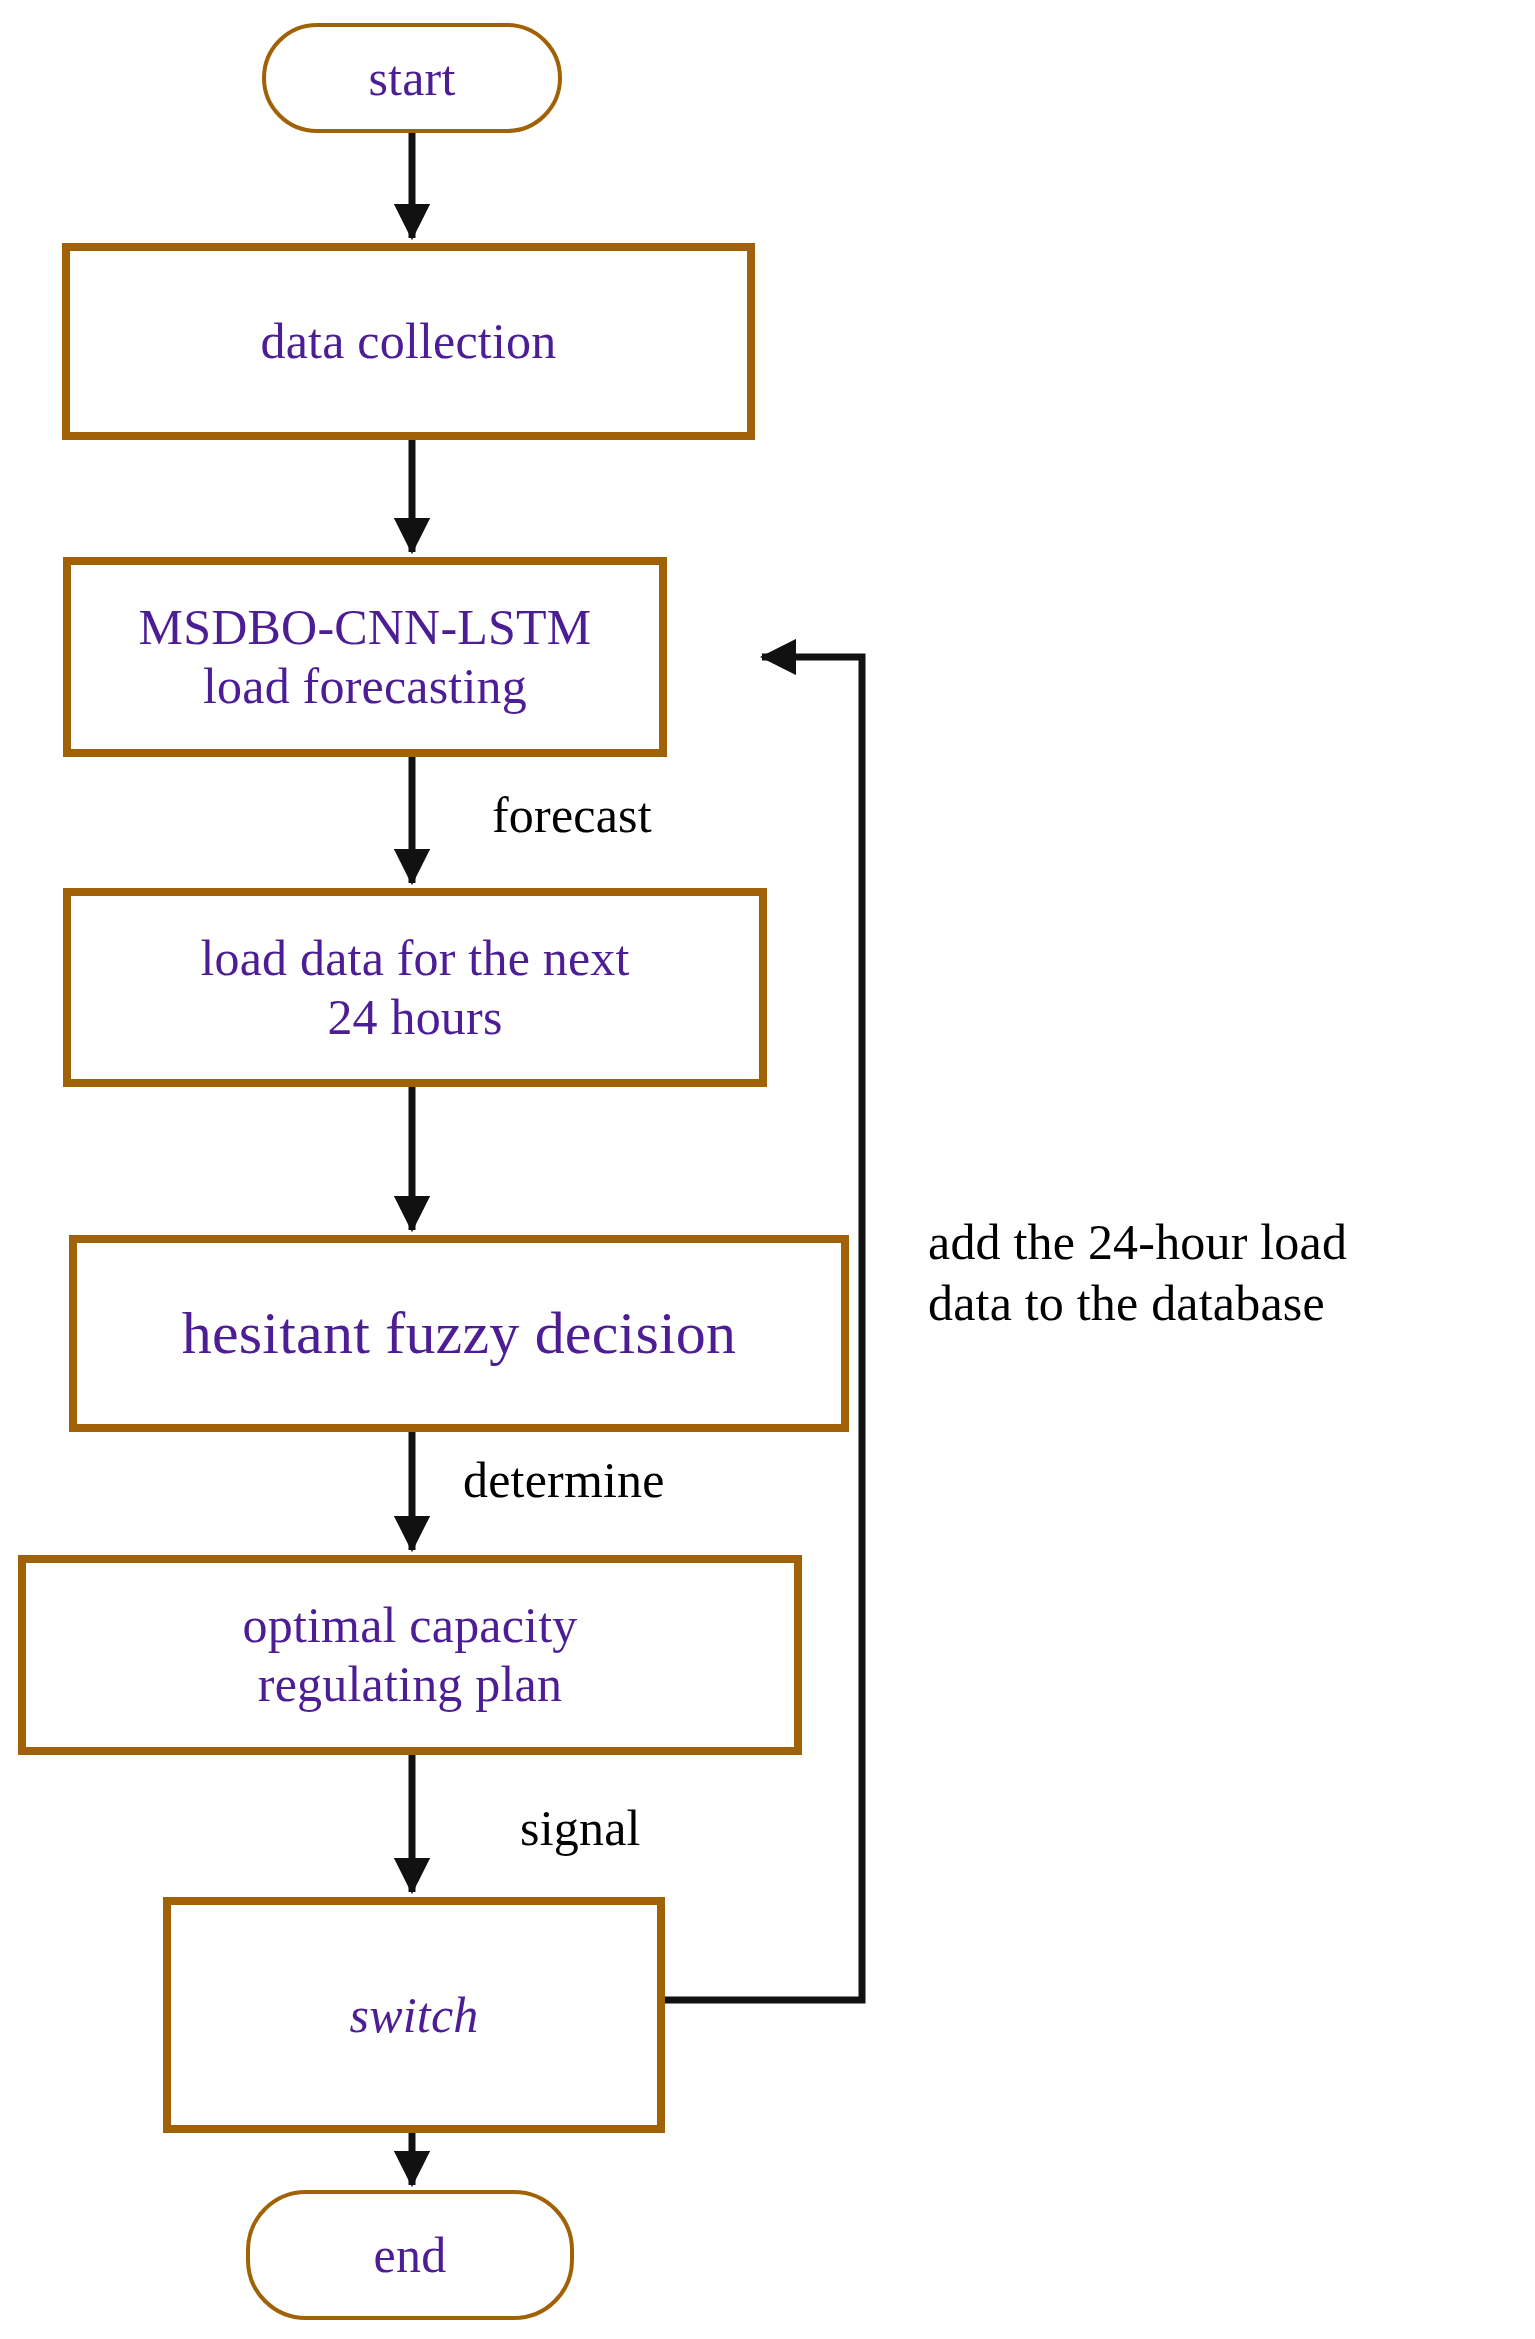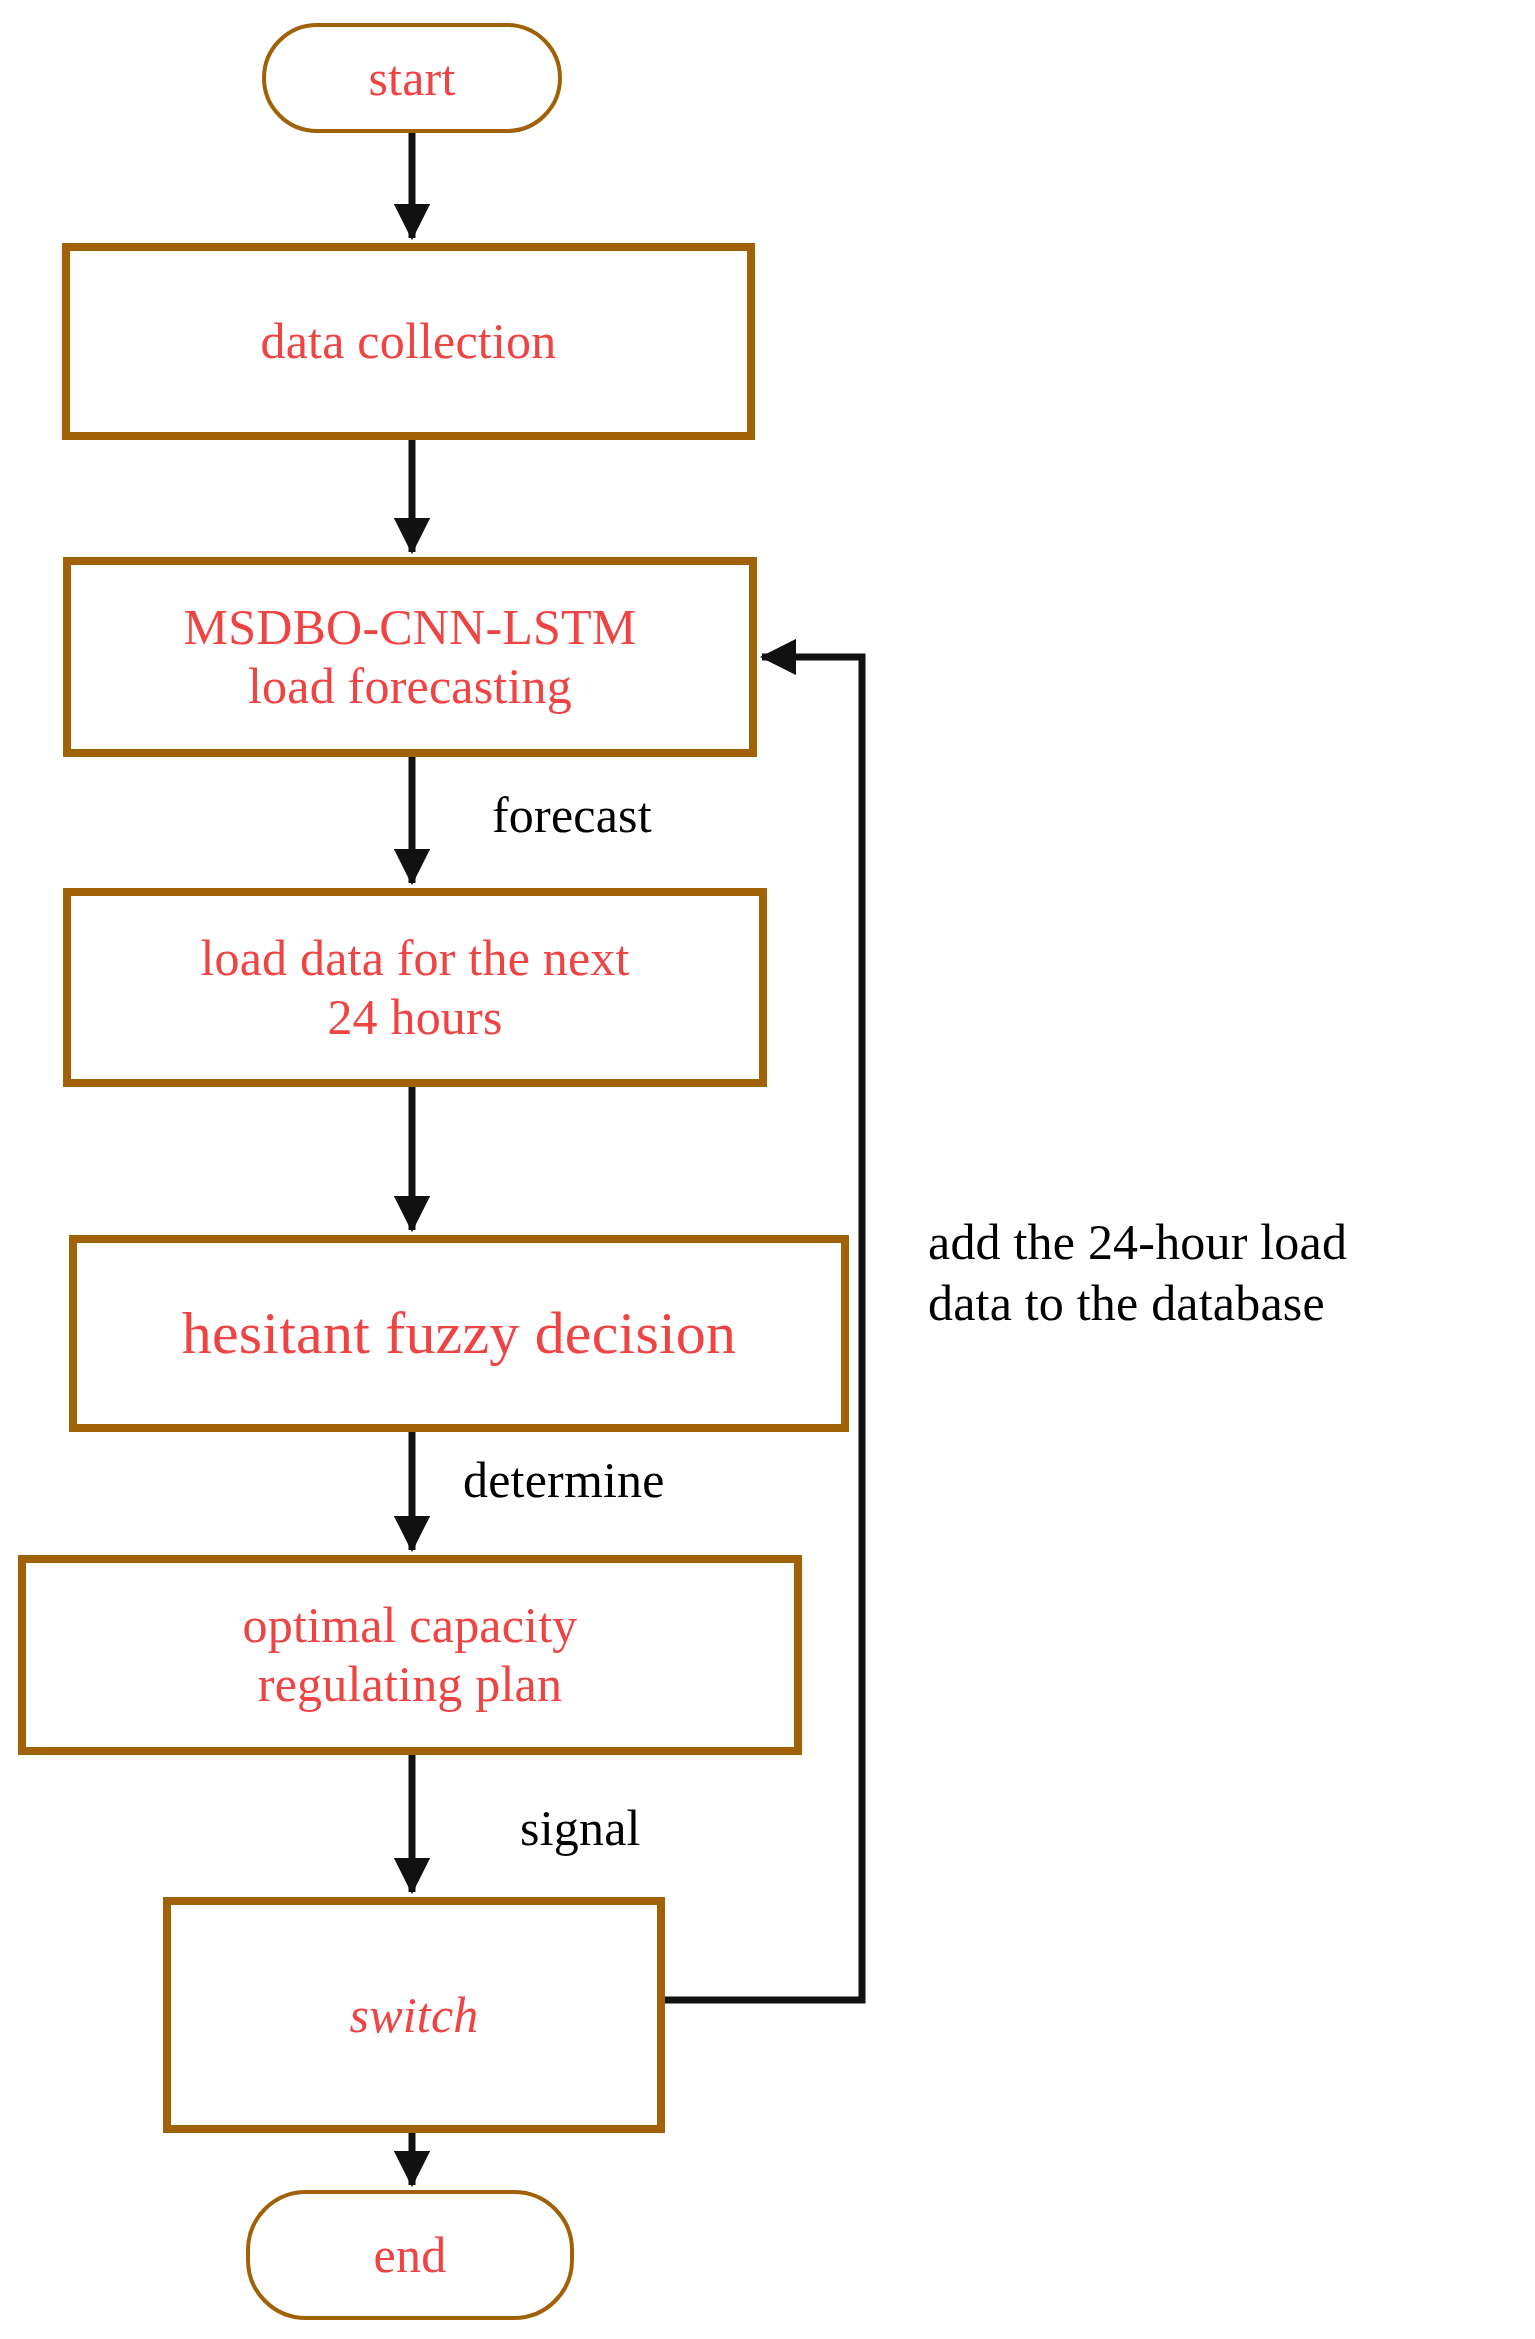--- a/index.html
+++ b/index.html
@@ -27,21 +27,21 @@
   }
   .node {
     position: absolute;
     box-sizing: border-box;
     background: #ffffff;
     border: 8px solid #a16207;
     display: flex;
     align-items: center;
     justify-content: center;
     text-align: center;
-    color: #ef4444;
+    color: #4c1d95;
     line-height: 1.18;
     letter-spacing: 0.2px;
   }
   .node.terminal {
     border-width: 4px;
     border-radius: 60px;
   }
   .node-label {
     display: block;
     white-space: pre-line;
@@ -101,21 +101,21 @@
   </svg>
 
   <div class="node terminal" style="left:262px; top:23px; width:300px; height:110px; font-size:50px;">
     <span class="node-label">start</span>
   </div>
 
   <div class="node" style="left:62px; top:243px; width:693px; height:197px; font-size:50px;">
     <span class="node-label">data collection</span>
   </div>
 
-  <div class="node" style="left:63px; top:557px; width:694px; height:200px; font-size:50px;">
+  <div class="node" style="left:63px; top:557px; width:604px; height:200px; font-size:50px;">
     <span class="node-label">MSDBO-CNN-LSTM
 load forecasting</span>
   </div>
 
   <div class="node" style="left:63px; top:888px; width:704px; height:199px; font-size:50px;">
     <span class="node-label">load data for the next
 24 hours</span>
   </div>
 
   <div class="node" style="left:69px; top:1235px; width:780px; height:197px; font-size:60px;">

